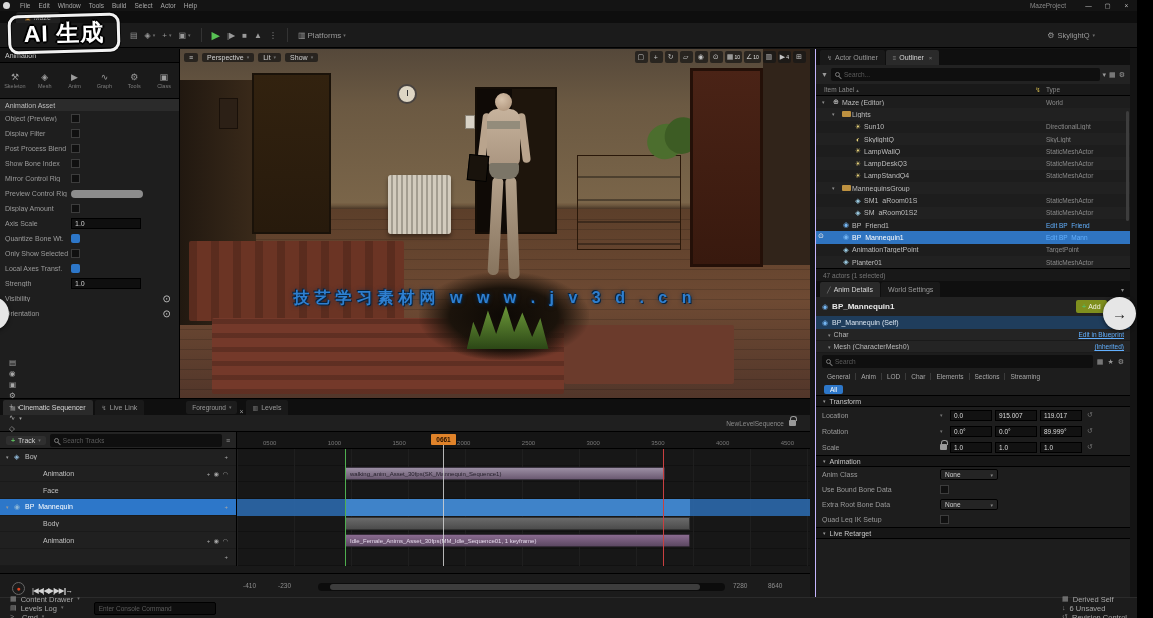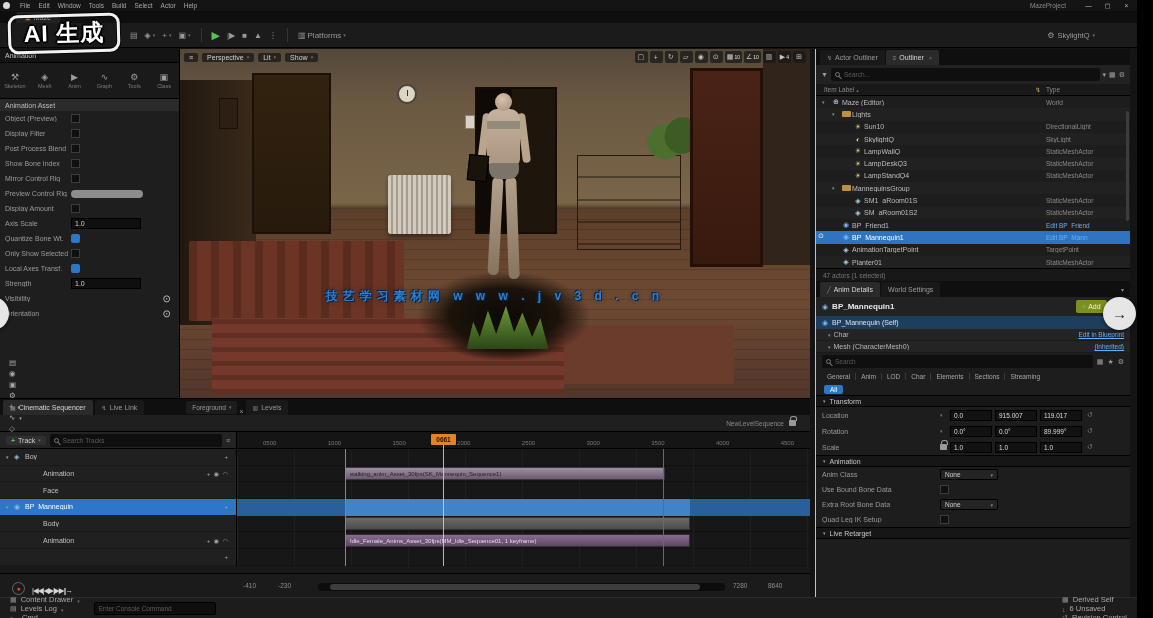--- a/index.html
+++ b/index.html
@@ -86,21 +86,21 @@
 .armr{position:absolute;left:47px;top:20px;width:8px;height:50px;border-radius:4px;background:#b9a48d;transform:rotate(-7deg)}
 .briefs{position:absolute;left:16px;top:70px;width:30px;height:16px;border-radius:3px 3px 9px 9px;background:#7b7567}
 .legl{position:absolute;left:17px;top:84px;width:11px;height:98px;border-radius:5px;background:linear-gradient(#b3a08a,#87745e);transform:rotate(3deg)}
 .legr{position:absolute;left:34px;top:84px;width:11px;height:102px;border-radius:5px;background:linear-gradient(#b3a08a,#87745e);transform:rotate(-2deg)}
 .case{position:absolute;left:-5px;top:62px;width:20px;height:26px;background:#19130c;border:1px solid #000;transform:rotate(6deg)}
 .vtop{position:absolute;left:0;top:0;width:100%;height:16px;display:flex;align-items:center;gap:4px;padding:0 4px;z-index:30}
 .vbtn{background:rgba(18,18,18,.68);border-radius:2px;padding:1px 5px;font-size:7px;color:#d2d2d2;display:flex;gap:3px;align-items:center}
 .vtools{margin-left:auto;display:flex;gap:2px}
 .vtool{min-width:13px;height:12px;background:rgba(22,22,22,.72);border-radius:2px;font-size:7px;color:#c4c4c4;display:flex;align-items:center;justify-content:center;gap:1px;padding:0 2px}
 .vtool .tt{font-size:5px;color:#e2e2e2}
-.wm{position:absolute;left:10%;top:68.5%;width:80%;text-align:center;z-index:20;font-size:12px;font-weight:bold;color:#2e7fd0;letter-spacing:5px;text-shadow:0 0 5px #0a2a4a,1px 1px 0 #08233f,-1px -1px 0 #08233f;white-space:nowrap}
+.wm{position:absolute;left:10%;top:68.5%;width:80%;text-align:center;z-index:20;font-size:16px;font-weight:bold;color:#2e7fd0;letter-spacing:5px;text-shadow:0 0 5px #0a2a4a,1px 1px 0 #08233f,-1px -1px 0 #08233f;white-space:nowrap}
 
 
 .rp{position:absolute;left:815px;top:49px;width:315px;height:548px;background:#1d1d1d;border-left:1px solid #c4b5fd;display:flex;flex-direction:column}
 .rtabs{height:16px;background:#0f0f0f;display:flex;align-items:flex-end;gap:1px;padding-left:4px;flex:none}
 .rtab{height:15px;background:#191919;display:flex;align-items:center;gap:3px;padding:0 7px;font-size:7px;color:#9a9a9a;border-radius:2px 2px 0 0}
 .rtab.active{background:#2a2a2a;color:#d6d6d6}
 .ticn{font-size:6px;color:#8a8a8a}
 .tx{font-size:6px;color:#777;margin-left:2px}
 .tcaret{margin-left:auto;margin-right:6px;font-size:6px;color:#888;align-self:center}
 .osearch{height:19px;background:#222;display:flex;align-items:center;gap:3px;padding:0 5px;flex:none}
@@ -204,21 +204,21 @@
 .sbot{position:absolute;left:0;top:174px;width:100%;height:25px;background:#1b1b1b;border-top:1px solid #000}
 .transport{position:absolute;left:12px;top:5px;display:flex;align-items:center;gap:7px}
 .rec{width:13px;height:13px;border:1px solid #666;border-radius:50%;display:flex;align-items:center;justify-content:center;font-size:7px;color:#e04420}
 .pbtn{font-size:7.5px;color:#d4d4d4;letter-spacing:-1px}
 .rnum{position:absolute;top:8px;font-size:6.5px;color:#8d8d8d}
 .sscroll{position:absolute;left:318px;top:9px;width:407px;height:8px;background:#0c0c0c;border-radius:4px}
 .sthumb{position:absolute;left:12px;top:1px;width:370px;height:6px;background:#3d3d3d;border-radius:3px}
 
 
 .sbar{position:absolute;left:0;top:597px;width:1137px;height:21px;background:#1c1c1c;border-top:1px solid #2b2b2b;display:flex;align-items:center;gap:14px;padding:0 10px;font-size:7.5px;color:#a8a8a8}
-.sitem{display:flex;align-items:flex-end;gap:4px;white-space:nowrap}
+.sitem{display:flex;align-items:flex-start;gap:4px;white-space:nowrap}
 .sg{font-size:7px;color:#8a8a8a}
 .console{width:122px;height:13px;background:#0e0e0e;border:1px solid #000;border-radius:2px;display:flex;align-items:center;padding:0 4px}
 .console .ph{font-size:6.5px}
 .ssp{flex:1}
 
 
 .navc{position:absolute;width:33px;height:33px;border-radius:50%;background:#e6e6e6;box-shadow:0 1px 4px rgba(0,0,0,.6);display:flex;align-items:center;justify-content:center;color:#222;font-size:15px;font-weight:bold;z-index:70}
 .navr{left:1103px;top:297px}
 .navl{left:-24px;top:297px}
 </style>

